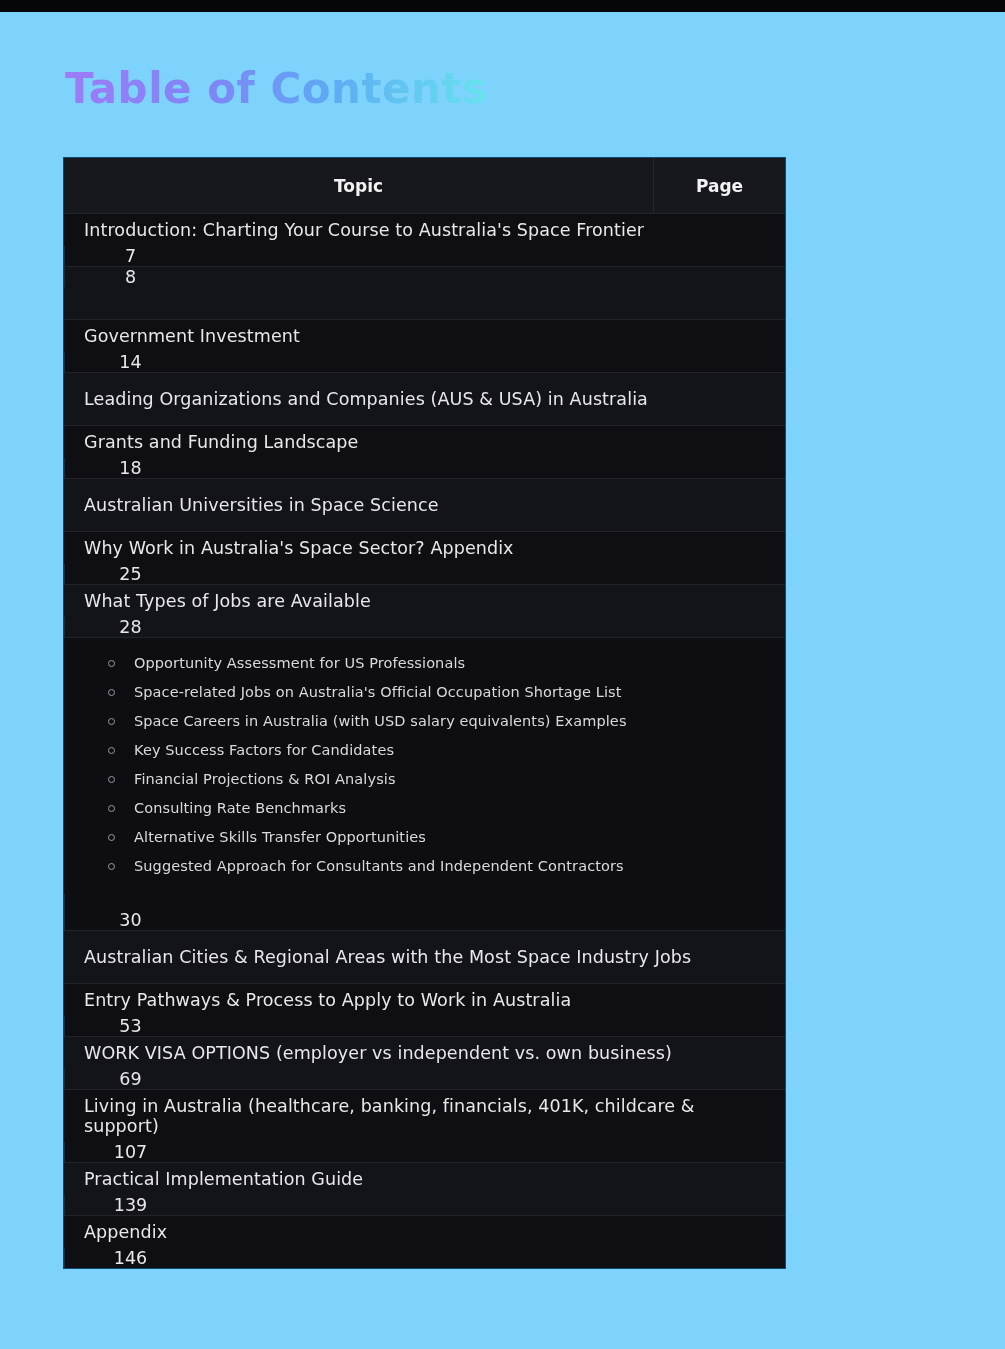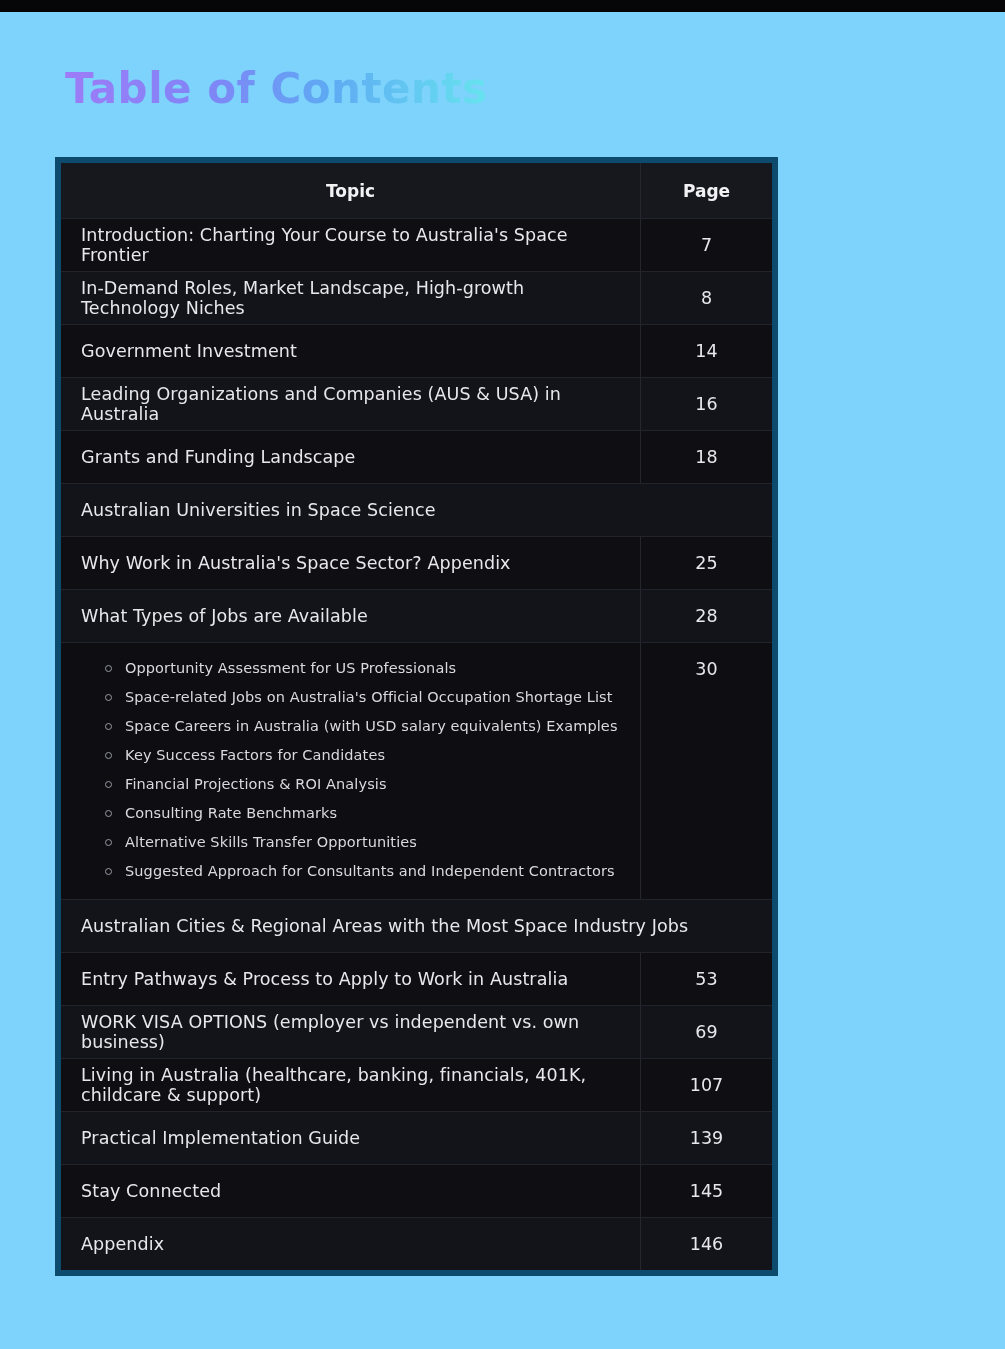--- a/index.html
+++ b/index.html
@@ -24,24 +24,24 @@
     font-weight: 700;
     letter-spacing: 0.5px;
     background: linear-gradient(90deg, #9d7bf7 0%, #7f86f6 35%, #5ea9f3 62%, #67e4ee 100%);
     -webkit-background-clip: text;
     background-clip: text;
     color: transparent;
     white-space: nowrap;
   }
   .toc-table {
     position: absolute;
-    left: 55px;
+    left: 63px;
     top: 145px;
     width: 723px;
-    border: 6px solid #0c4a6e;
+    border: 1px solid #0c4a6e;
     background: #0d0d12;
     color: #e9e9ee;
   }
   .thead {
     display: flex;
     min-height: 55px;
     background: #17171e;
     font-weight: 700;
     font-size: 17px;
     color: #f2f2f5;
@@ -58,20 +58,21 @@
     display: flex;
     align-items: center;
     justify-content: center;
     border-left: 1px solid #26262f;
   }
   .tr {
     display: flex;
     min-height: 53px;
     border-top: 1px solid #23232c;
     background: #0e0e13;
+    flex-direction: column;
   }
   .tr:nth-child(even) { background: #13131a; }
   .tr.sub { background: #0d0d12; }
   .td.topic-col {
     flex: 1;
     display: flex;
     align-items: center;
     padding: 6px 20px;
     font-size: 17.5px;
     color: #e8e8ec;
@@ -92,21 +93,21 @@
   }
   .tr.sub .td.topic-col { align-items: flex-start; padding: 0 20px; }
   .sublist {
     list-style: none;
     margin: 11px 0 13px 0;
     padding-left: 24px;
   }
   .subitem {
     display: flex;
     align-items: center;
-    gap: 13px;
+    gap: 19px;
     font-size: 14.5px;
     line-height: 29px;
     color: #dadade;
   }
   .bullet {
     width: 7px;
     height: 7px;
     border: 1.4px solid #9a9aa4;
     border-radius: 50%;
     flex: none;
@@ -139,30 +140,28 @@
     <div class="thead">
       <div class="th topic-col">Topic</div>
       <div class="th page-col">Page</div>
     </div>
     <div class="tbody">
         <div class="tr">
           <div class="td topic-col">Introduction: Charting Your Course to Australia's Space Frontier</div>
           <div class="td page-col">7</div>
         </div>
         <div class="tr">
-          <div class="td topic-col">In-Demand Roles, Market Landscape, High-growth Technology Niches</div>
           <div class="td page-col">8</div>
         </div>
         <div class="tr">
           <div class="td topic-col">Government Investment</div>
           <div class="td page-col">14</div>
         </div>
         <div class="tr">
           <div class="td topic-col">Leading  Organizations and Companies (AUS &amp; USA) in Australia</div>
-          <div class="td page-col">16</div>
         </div>
         <div class="tr">
           <div class="td topic-col">Grants and Funding Landscape</div>
           <div class="td page-col">18</div>
         </div>
         <div class="tr">
           <div class="td topic-col">Australian Universities in Space Science</div>
         </div>
         <div class="tr">
           <div class="td topic-col">Why Work in Australia's Space Sector? Appendix</div>
@@ -222,24 +221,20 @@
           <div class="td topic-col">WORK VISA OPTIONS (employer vs independent vs. own business)</div>
           <div class="td page-col">69</div>
         </div>
         <div class="tr">
           <div class="td topic-col">Living in Australia (healthcare, banking, financials, 401K, childcare &amp; support)</div>
           <div class="td page-col">107</div>
         </div>
         <div class="tr">
           <div class="td topic-col">Practical Implementation Guide</div>
           <div class="td page-col">139</div>
-        </div>
-        <div class="tr">
-          <div class="td topic-col">Stay Connected</div>
-          <div class="td page-col">145</div>
         </div>
         <div class="tr">
           <div class="td topic-col">Appendix</div>
           <div class="td page-col">146</div>
         </div>
       </div>
   </div>
 
   <div class="watermark">
     <span></span>

